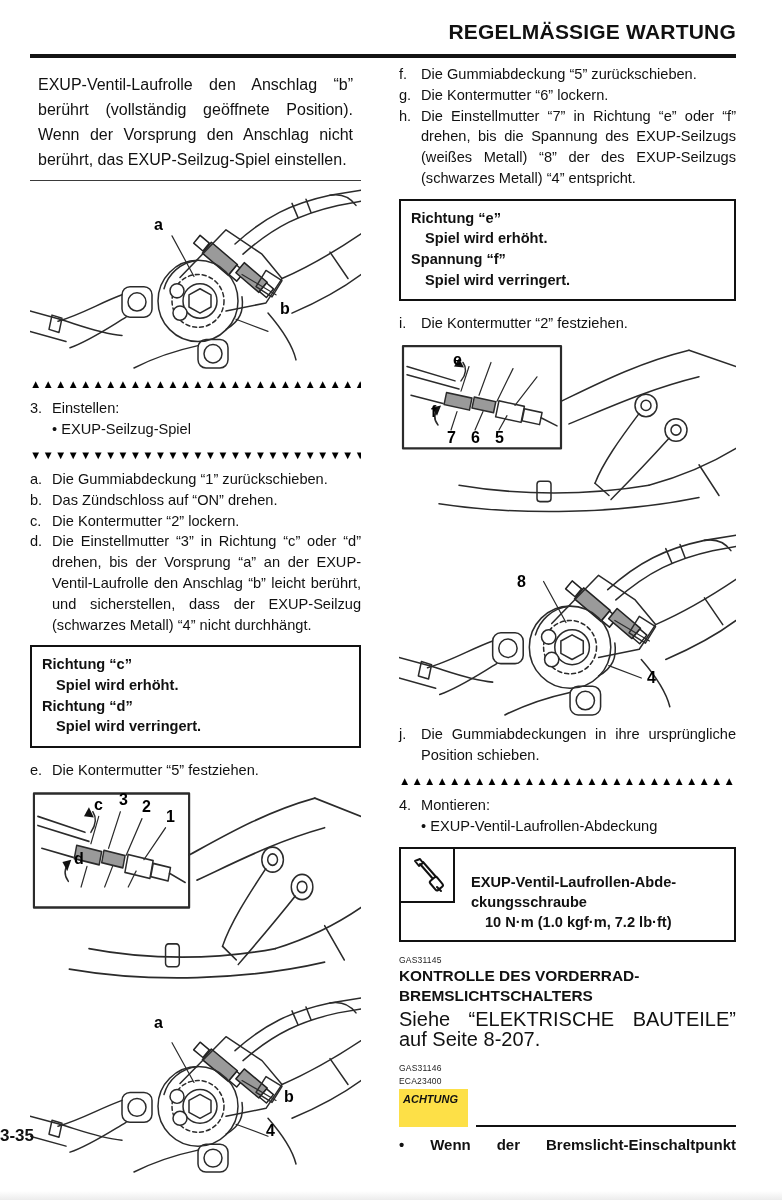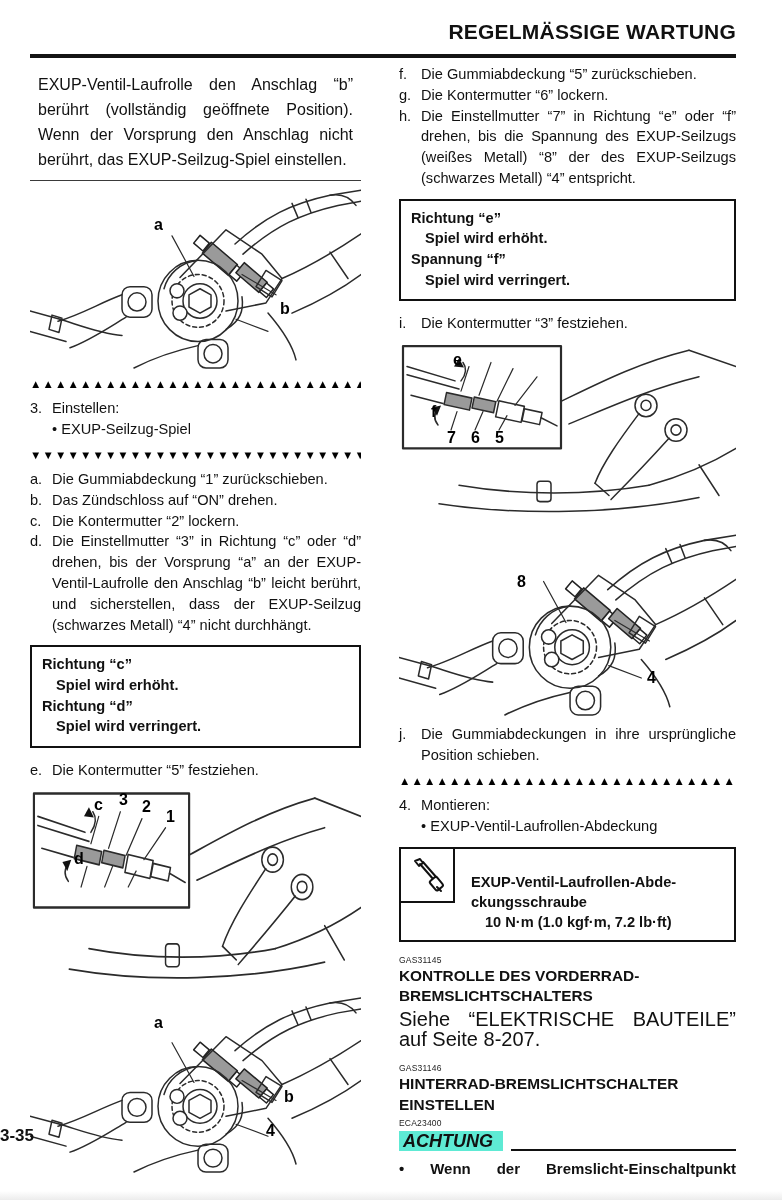--- a/index.html
+++ b/index.html
@@ -32,22 +32,22 @@
   .fig-label{position:absolute;font-weight:bold;font-size:16px;line-height:16px;color:#000;}
   .torque-box{border:2.5px solid #111;display:flex;align-items:stretch;margin:10px 0 0 0;min-height:70px;}
   .torque-icon-cell{width:52px;height:52px;flex:none;border-right:2.5px solid #111;
                     border-bottom:2.5px solid #111;display:flex;align-items:center;justify-content:center;}
   .torque-text{padding:23px 6px 8px 16px;font-weight:bold;font-size:14.6px;line-height:20px;}
   .torque-value{padding-left:14px;}
   .ref-code{font-size:8.5px;line-height:10px;color:#222;letter-spacing:.2px;margin-top:13px;}
   .section-heading{font-size:15.4px;font-weight:bold;line-height:20.5px;margin:1px 0 2px 0;}
   .section-body{font-size:20px;line-height:20.8px;text-align:justify;margin:1px 0 0 0;}
   .caution-row{display:flex;align-items:flex-end;margin:3px 0 7px 0;}
-  .caution-chip{background:#5eead4;font-weight:bold;font-style:italic;font-size:18px;
-                line-height:19px;padding:1px 10px 0 4px;flex:none;}
+  .caution-chip{background:#fde047;font-weight:bold;font-style:italic;font-size:11px;
+                line-height:19px;padding:1px 10px 18px 4px;flex:none;}
   .caution-rule{flex:1;border-bottom:2.5px solid #111;margin-left:8px;height:17px;}
   .caution-bullet{font-weight:bold;font-size:15px;line-height:21px;
                   text-align:justify;text-align-last:justify;}
   .footer{position:absolute;left:0;right:0;bottom:54px;
           font-weight:bold;font-size:17px;}
   .bottom-shade{position:absolute;left:0;right:0;bottom:0;height:9px;
                 background:linear-gradient(#ffffff,#ececec);}
   .mt4{margin-top:4px;} .mt8{margin-top:8px;}
 </style>
 </head>
@@ -280,21 +280,21 @@
 
       <div class="dir-box">
         <div>Richtung “e”</div>
         <div class="val">Spiel wird erhöht.</div>
         <div>Spannung “f”</div>
         <div class="val">Spiel wird verringert.</div>
       </div>
 
       <div class="substep">
         <span class="letter">i.</span>
-        <span class="stext">Die Kontermutter “3” festziehen.</span>
+        <span class="stext">Die Kontermutter “2” festziehen.</span>
       </div>
 
       <div class="figure mt8" style="height:176px">
         <div class="art inset-art">
 <svg viewBox="0 0 337 172" preserveAspectRatio="none">
  <g fill="none" stroke="#2b2b2b" stroke-width="1.5" stroke-linecap="round" stroke-linejoin="round">
   <rect x="4" y="4" width="158" height="100" fill="#fff" stroke-width="2.2"></rect>
   <path d="M8,24 L56,38"></path>
                 <path d="M8,32 L60,46"></path>
   <path d="M12,52 L44,60"></path>
@@ -425,24 +425,20 @@
       </div>
 
       <div class="ref-code">GAS31145</div>
       <h2 class="section-heading">
         <div>KONTROLLE DES VORDERRAD-</div>
         <div>BREMSLICHTSCHALTERS</div>
       </h2>
       <p class="section-body">Siehe “ELEKTRISCHE BAUTEILE” auf Seite 8-207.</p>
 
       <div class="ref-code">GAS31146</div>
-      <h2 class="section-heading">
-        <div>HINTERRAD-BREMSLICHTSCHALTER</div>
-        <div>EINSTELLEN</div>
-      </h2>
 
       <div class="ref-code" style="margin-top:3px">ECA23400</div>
       <div class="caution-row">
         <span class="caution-chip">ACHTUNG</span>
         <span class="caution-rule"></span>
       </div>
       <div class="caution-bullet">• Wenn der Bremslicht-Einschaltpunkt</div>
 
     </div>
   </div>

